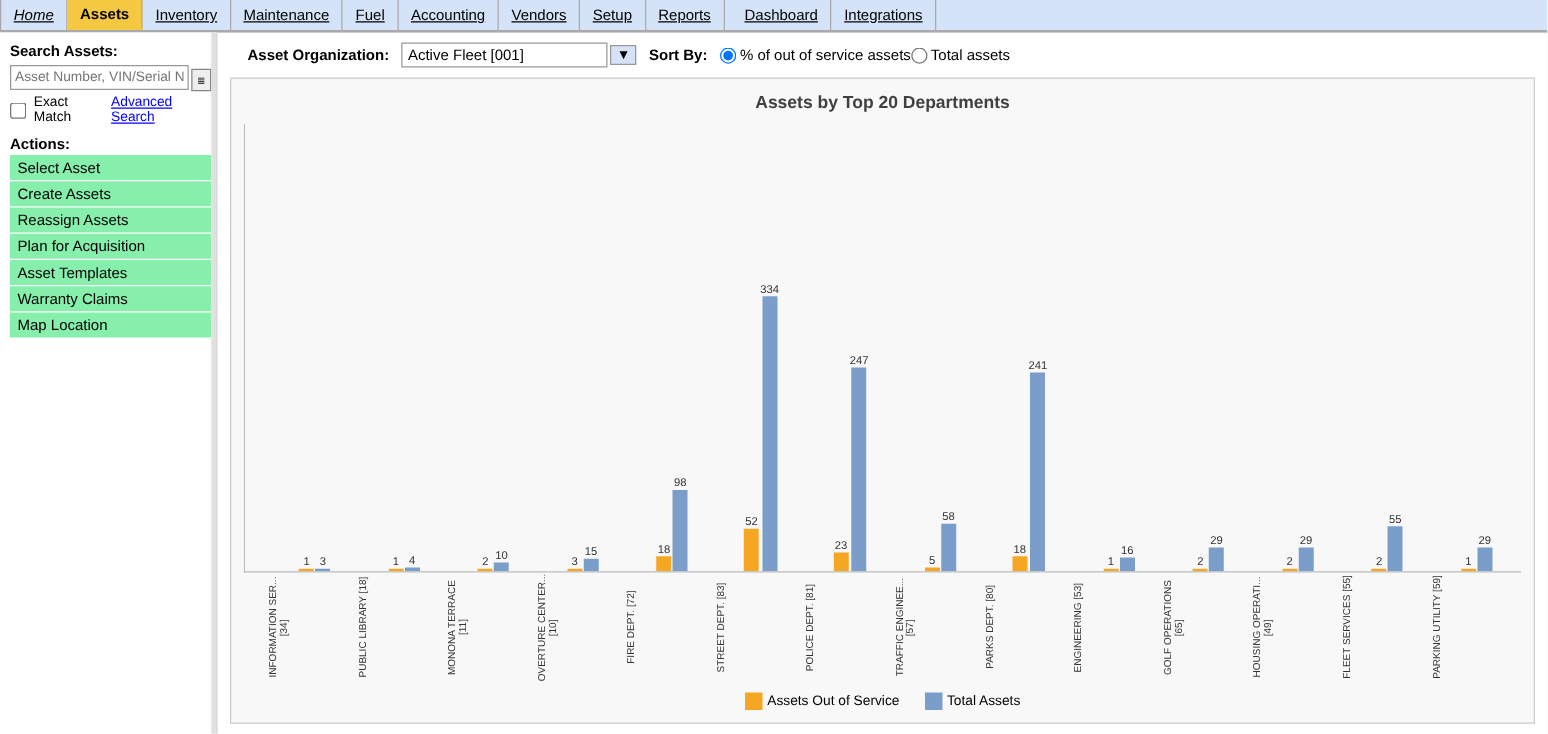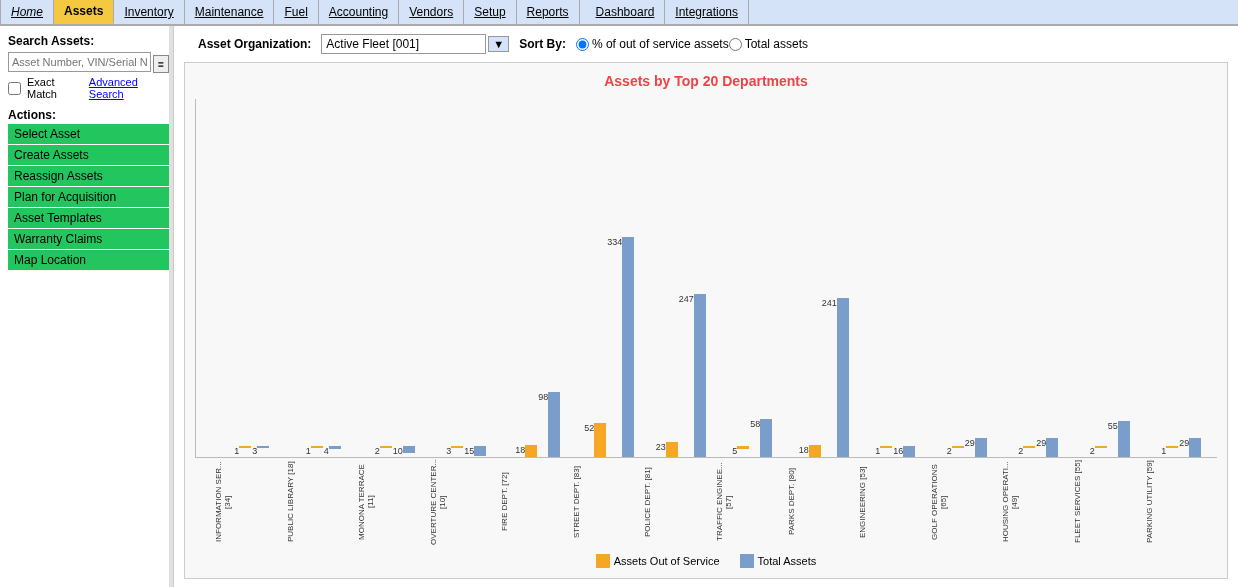--- a/index.html
+++ b/index.html
@@ -79,21 +79,21 @@
       font-weight: bold;
       font-size: 12px;
       margin: 4px 0 2px 0;
     }
     .action-item {
       display: block;
       padding: 3px 6px;
       font-size: 12px;
       color: #000;
       cursor: pointer;
-      background: #22c55e;
+      background: #86efac;
       margin-bottom: 1px;
       border-radius: 0;
       text-decoration: none;
     }
     .sidebar-divider {
       position: absolute;
       right: 0;
       top: 0;
       bottom: 0;
       width: 4px;
@@ -167,21 +167,21 @@
       padding: 10px 10px 10px 10px;
       display: flex;
       flex-direction: column;
       overflow: hidden;
     }
     .chart-title {
       text-align: center;
       font-size: 14px;
       font-weight: bold;
       margin-bottom: 10px;
-      color: #ef4444;
+      color: #404040;
     }
     .chart-area {
       flex: 1;
       display: flex;
       flex-direction: column;
       overflow: hidden;
     }
     .bars-wrapper {
       flex: 1;
       display: flex;
@@ -204,22 +204,22 @@
     }
     .bar-pair {
       display: flex;
       align-items: flex-end;
       gap: 1px;
       width: 100%;
       justify-content: center;
     }
     .bar {
       display: flex;
-      flex-direction: row;
-      align-items: flex-start;
+      flex-direction: column;
+      align-items: center;
       justify-content: flex-start;
     }
     .bar-value {
       font-size: 9px;
       color: #333;
       margin-bottom: 1px;
       white-space: nowrap;
     }
     .bar-rect {
       width: 12px;

